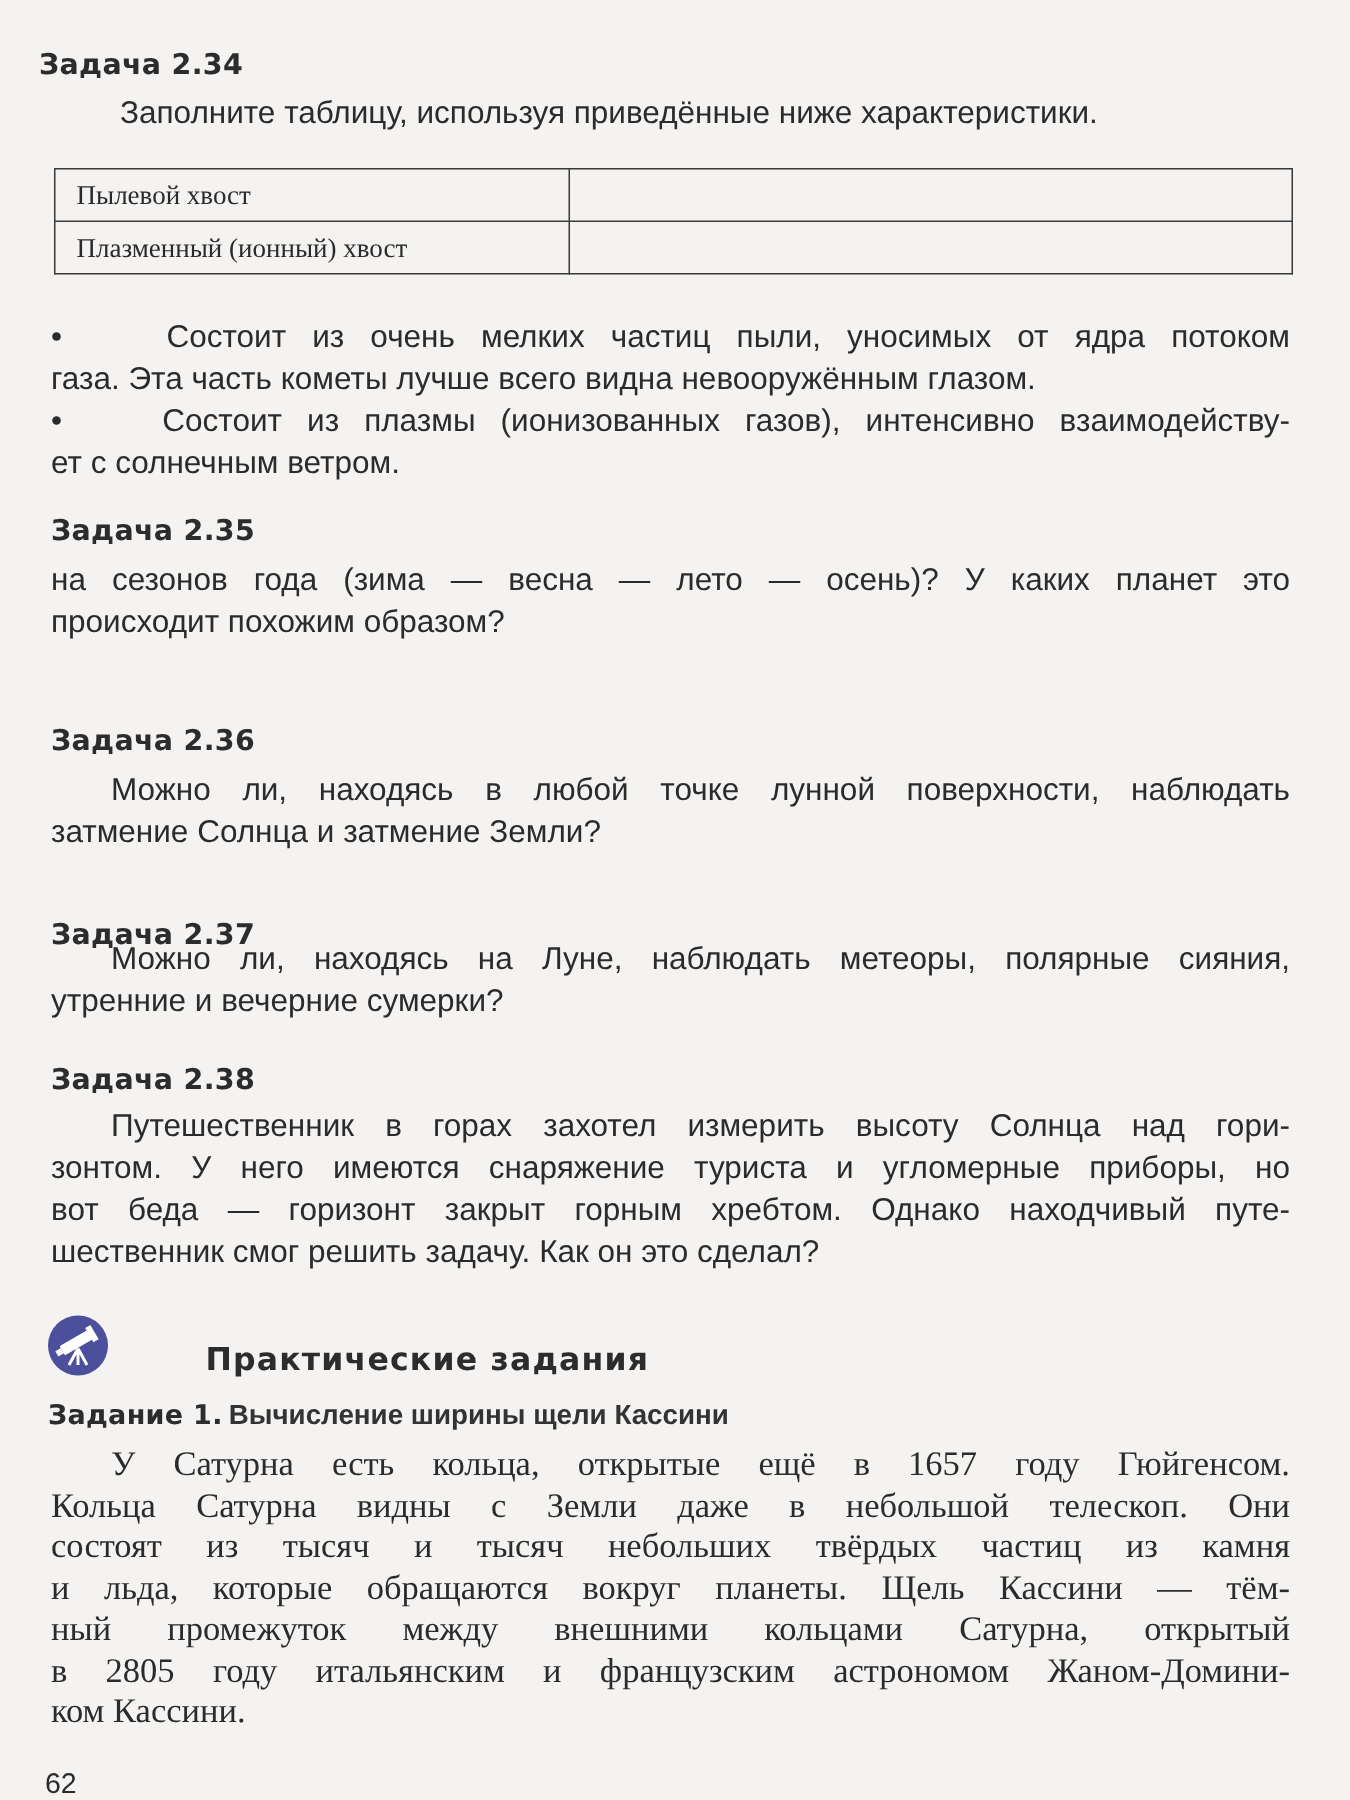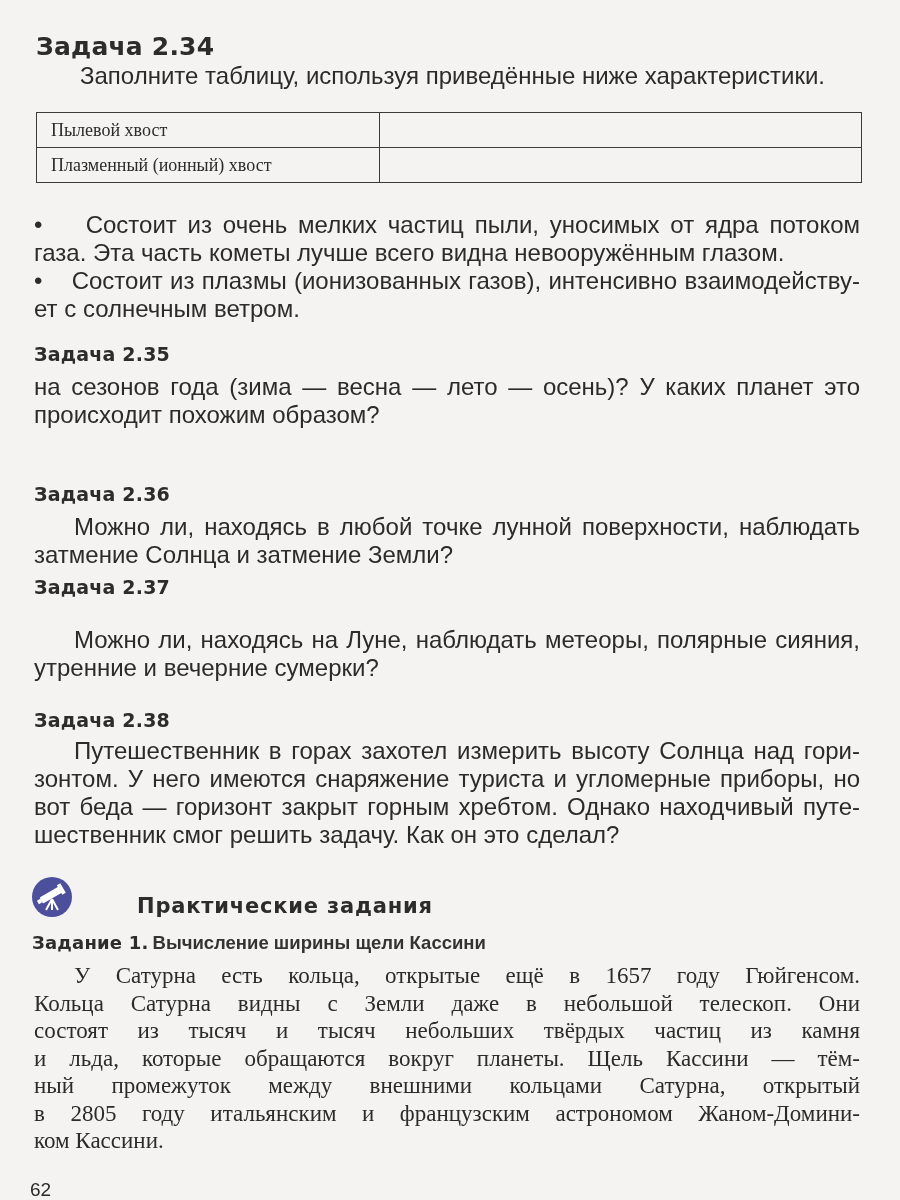--- a/index.html
+++ b/index.html
@@ -1,30 +1,30 @@
 <!DOCTYPE html>
 <html><head>
 <meta charset="utf-8">
 <style>
   html,body{margin:0;padding:0;}
   body{width:900px;height:1200px;background:#f4f3f1;position:relative;overflow:hidden;color:#2a2a2a;}
   .sans{font-family:"Liberation Sans","DejaVu Sans",sans-serif;}
   .abs{position:absolute;}
   .h{font-family:"DejaVu Sans","Liberation Sans",sans-serif;font-weight:bold;font-size:19px;color:#2c2c2c;letter-spacing:0.2px;}
-  .p{font-family:"Liberation Sans",sans-serif;font-size:24px;line-height:28px;color:#2b2b2b;font-stretch:condensed;}
+  .p{font-family:"Liberation Sans",sans-serif;font-size:21px;line-height:28px;color:#2b2b2b;font-stretch:condensed;}
   .just{display:block;text-align:justify;text-align-last:justify;width:826px;}
   table.t{position:absolute;left:36px;top:112px;width:826px;border-collapse:collapse;}
   table.t td{border:1.5px solid #3a3a3a;height:34px;font-family:"Liberation Serif",serif;font-size:18px;padding:0 14px;color:#2b2b2b;}
   .icon{position:absolute;left:32px;top:877px;width:40px;height:40px;border-radius:50%;background:#4b4f9c;}
   .serifp{font-family:"Liberation Serif",serif;font-size:23px;line-height:27.5px;color:#2b2b2b;}
 </style>
 </head>
 <body>
 
-<div class="abs h" style="left:36px;top:32px;font-size:25px;">Задача 2.34</div>
+<div class="abs h" style="left:26px;top:32px;font-size:19px;">Задача 2.34</div>
 <div class="abs p" style="left:80px;top:62px;">Заполните таблицу, используя приведённые ниже характеристики.</div>
 <table class="t">
   <tbody>
       <tr>
     <td style="width:314px">Пылевой хвост</td>
     <td></td>
   </tr>
   <tr>
     <td>Плазменный (ионный) хвост</td>
     <td></td>
@@ -44,21 +44,21 @@
   <span class="just">на сезонов года (зима — весна — лето — осень)? У каких планет это</span>
   <span style="display:block">происходит похожим образом?</span>
 </div>
 
 <div class="abs h" style="left:34px;top:483px;">Задача 2.36</div>
 <div class="abs p" style="left:34px;top:513px;width:826px;">
   <span class="just" style="padding-left:40px;width:786px;">Можно ли, находясь в любой точке лунной поверхности, наблюдать</span>
   <span style="display:block">затмение Солнца и затмение Земли?</span>
 </div>
 
-<div class="abs h" style="left:34px;top:576px;">Задача 2.37</div>
+<div class="abs h" style="left:34px;top:612px;">Задача 2.37</div>
 <div class="abs p" style="left:34px;top:626px;width:826px;">
   <span class="just" style="padding-left:40px;width:786px;">Можно ли, находясь на Луне, наблюдать метеоры, полярные сияния,</span>
   <span style="display:block">утренние и вечерние сумерки?</span>
 </div>
 
 <div class="abs h" style="left:34px;top:709px;">Задача 2.38</div>
 <div class="abs p" style="left:34px;top:737px;width:826px;">
   <span class="just" style="padding-left:40px;width:786px;">Путешественник в горах захотел измерить высоту Солнца над гори-</span>
   <span class="just">зонтом. У него имеются снаряжение туриста и угломерные приборы, но</span>
   <span class="just">вот беда — горизонт закрыт горным хребтом. Однако находчивый путе-</span>

